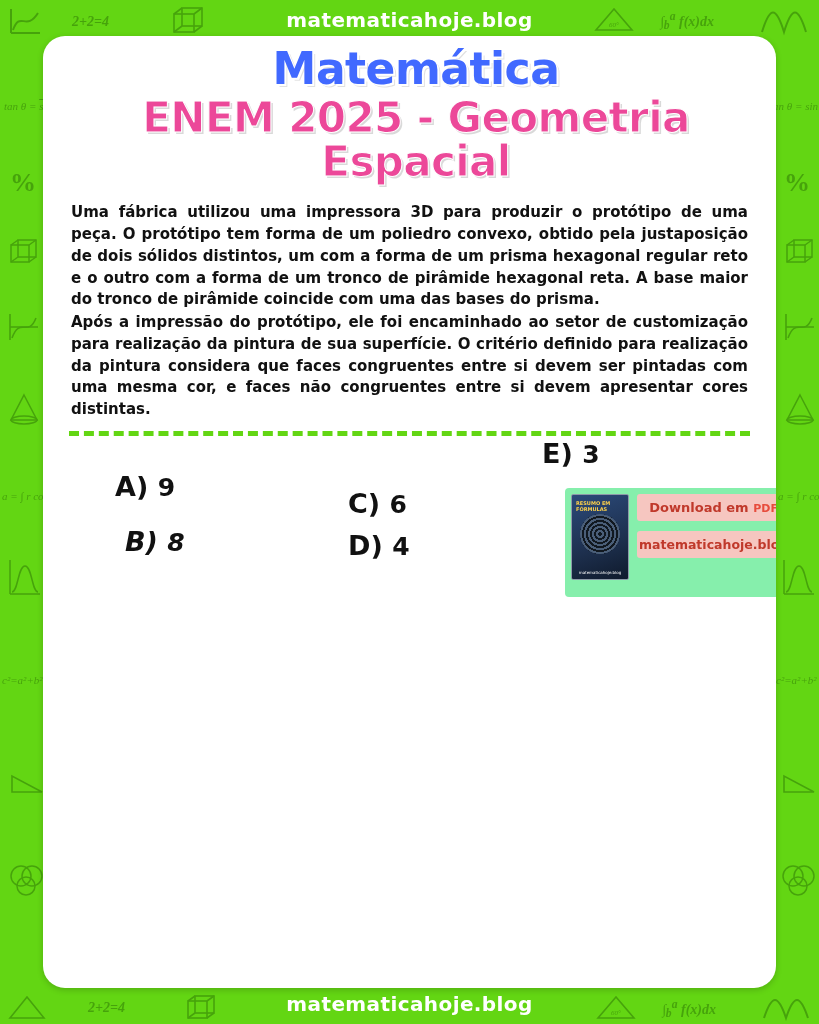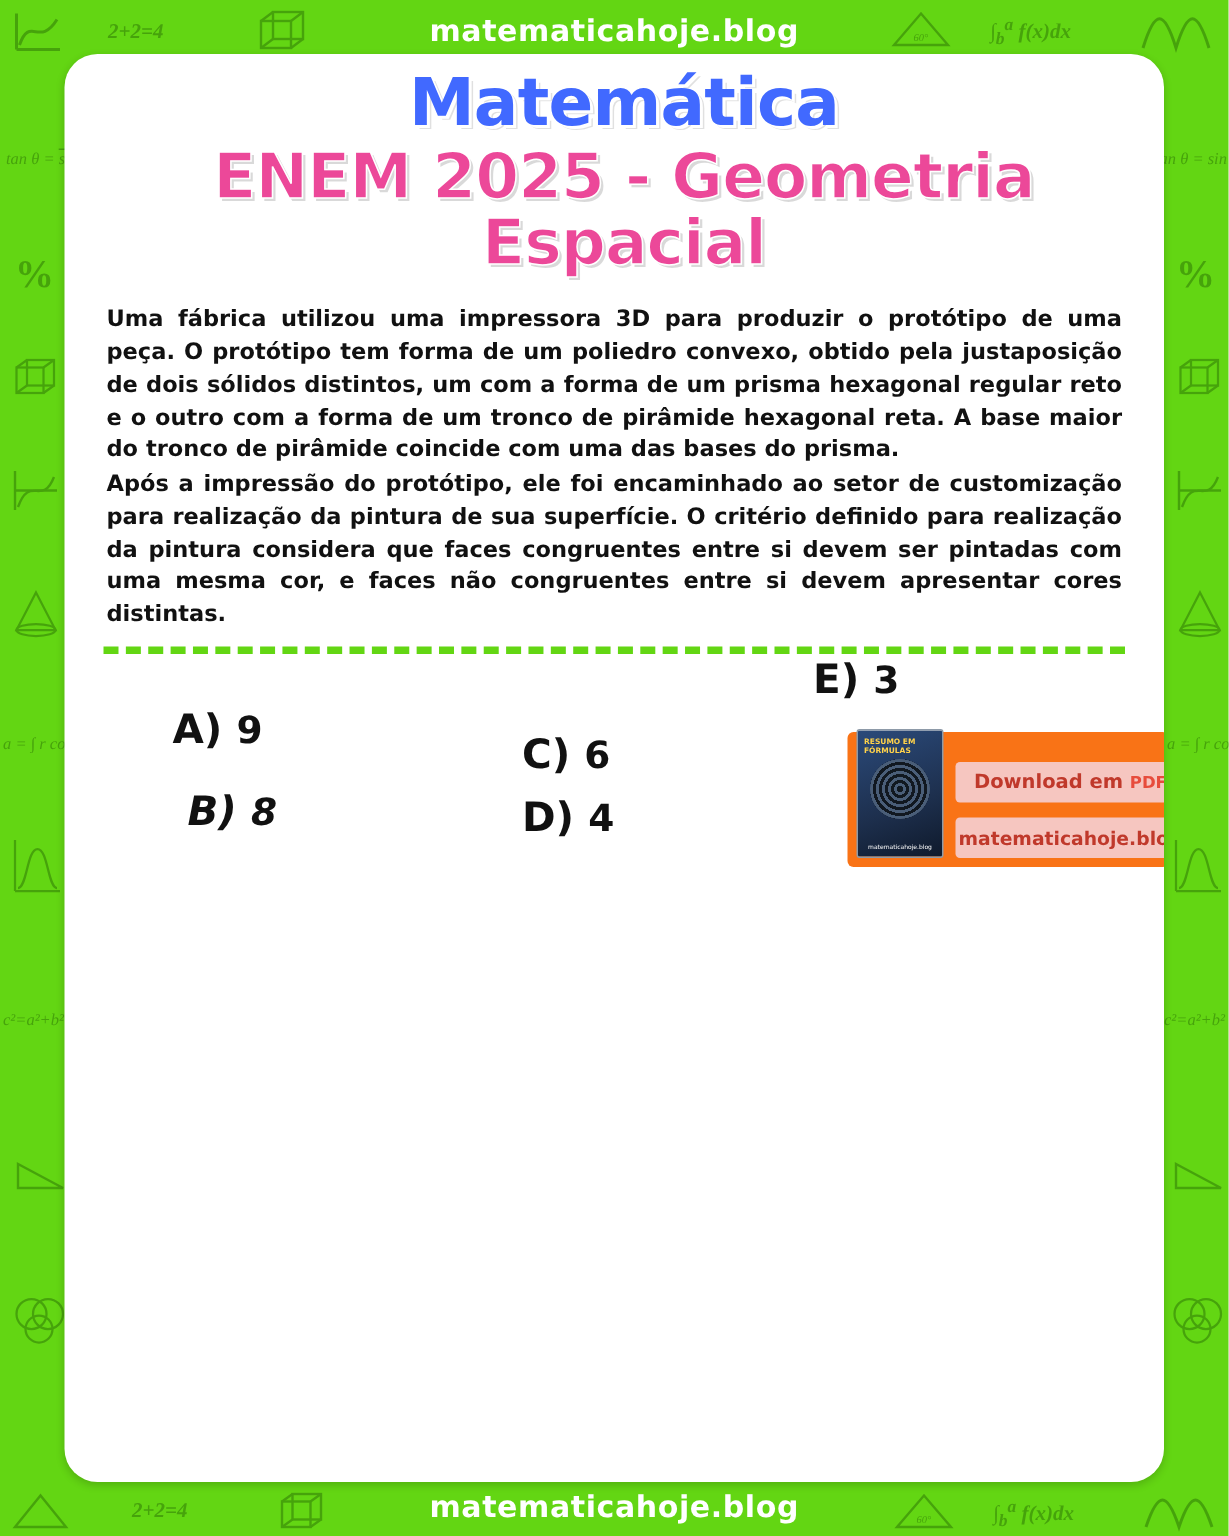--- a/index.html
+++ b/index.html
@@ -132,25 +132,25 @@
   .ans-c { left: 275px; top: 14px; margin-top: 26px; }
   .ans-d { left: 275px; top: 82px; }
   .ans-e { left: 469px; top: -10px; }
 
   
   .promo {
     position: absolute;
     left: 492px;
     top: 40px;
     width: 214px;
-    height: 90px;
-    background: #f97316;
+    height: 109px;
+    background: #86efac;
     border-radius: 4px;
     display: flex;
-    align-items: flex-end;
+    align-items: flex-start;
     padding: 6px;
     box-sizing: border-box;
     gap: 8px;
   }
   .promo-book {
     width: 56px;
     height: 84px;
     background: linear-gradient(160deg, #2b4a7a 0%, #1d2f4d 60%, #0f1a2c 100%);
     border: 1px solid #8d9aa8;
     border-radius: 2px;

